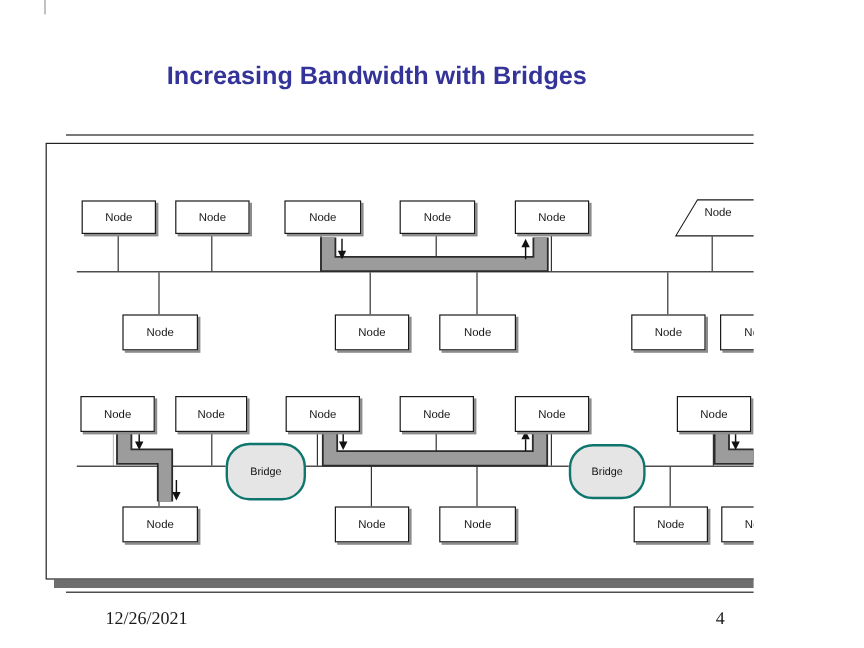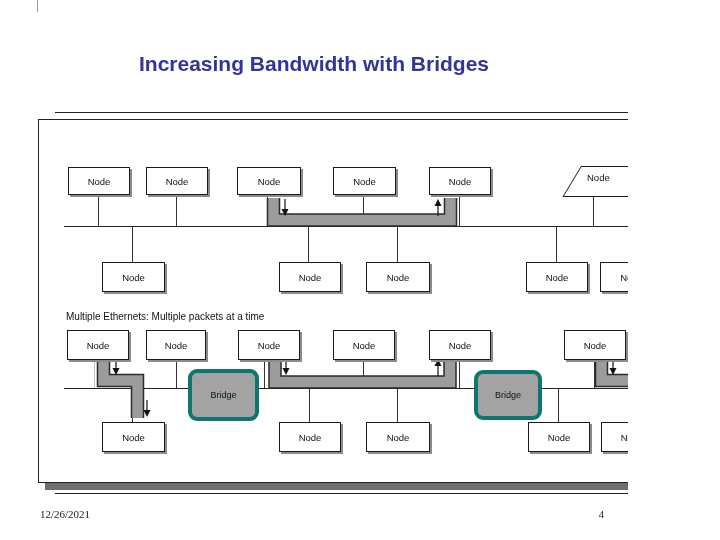--- a/index.html
+++ b/index.html
@@ -12,30 +12,30 @@
   .corner-mark{left:37px;top:0;width:1px;height:12px;background:#999;}
   .frame{left:38px;top:119px;width:637px;height:362px;background:#fff;border:1px solid #222;
          box-shadow:7px 7px 0 var(--shadow,#6e6e6e);}
   .sec-label{font-size:10px;color:#111;white-space:nowrap;}
   .node{height:26px;background:#fff;border:1px solid #1a1a1a;box-shadow:2px 2px 0 #8c8c8c;
         display:flex;align-items:center;justify-content:center;font-size:9.5px;color:#111;}
   .node.tall{height:28px;}
   .vl{width:1px;background:#333;}
   .vl.light{background:#c0c0c0;}
   .hl{height:1px;background:#222;}
-  .bridge{background:#a3a3a3;border:4px solid #0f766e;border-radius:9px;display:flex;
+  .bridge{background:#e5e5e5;border:2px solid #0f766e;border-radius:20px;display:flex;
           align-items:center;justify-content:center;font-size:9px;color:#111;}
   .para{background:#fff;border:1px solid #1a1a1a;transform:skewX(-31deg);transform-origin:top left;}
   .para-label{font-size:9.5px;color:#111;}
   svg.overlay{left:0;top:0;}
   .packet-under{fill:none;stroke:var(--outline,#2b2b2b);stroke-width:13.5;}
   .packet-over{fill:none;stroke:var(--packet,#9c9c9c);stroke-width:10.5;}
   .arrow line{stroke:#111;stroke-width:1.2;}
   .arrow polygon{fill:#111;}
-  .footer-text{font-family:"Liberation Serif",serif;font-size:11px;color:#1a1a1a;}
+  .footer-text{font-family:"Liberation Serif",serif;font-size:15px;color:#1a1a1a;margin-left:48px;}
   .footer-center{left:0;right:0;text-align:center;}
 </style>
 </head>
 <body>
 
 <div class="slide">
 
   <div class="abs corner-mark"></div>
   <div class="abs slide-title">Increasing Bandwidth with Bridges</div>
   <div class="abs rule" style="left:55px;top:112px;width:612px;"></div>
@@ -49,21 +49,20 @@
     <div class="abs vl" style="left:324px;top:73px;height:33px;"></div>
     <div class="abs vl" style="left:420px;top:73px;height:33px;"></div>
     <div class="abs vl" style="left:554px;top:75px;height:31px;"></div>
     <div class="abs hl" style="left:25px;top:106px;width:604px;"></div>
     <div class="abs vl" style="left:93px;top:107px;height:35px;"></div>
     <div class="abs vl" style="left:269px;top:107px;height:35px;"></div>
     <div class="abs vl" style="left:358px;top:107px;height:35px;"></div>
     <div class="abs vl" style="left:517px;top:107px;height:35px;"></div>
     <div class="abs vl" style="left:591px;top:107px;height:35px;"></div>
 
-    <div class="abs sec-label" style="left:27px;top:191px;">Multiple Ethernets: Multiple packets at a time</div>
 
     <div class="abs vl light" style="left:55px;top:238px;height:30px;"></div>
     <div class="abs vl" style="left:137px;top:238px;height:30px;"></div>
     <div class="abs vl" style="left:225px;top:238px;height:30px;"></div>
     <div class="abs vl" style="left:324px;top:238px;height:30px;"></div>
     <div class="abs vl" style="left:420px;top:238px;height:30px;"></div>
     <div class="abs vl" style="left:555px;top:238px;height:30px;"></div>
     <div class="abs hl" style="left:25px;top:268px;width:124px;"></div>
     <div class="abs hl" style="left:212px;top:268px;width:223px;"></div>
     <div class="abs hl" style="left:495px;top:268px;width:134px;"></div>

